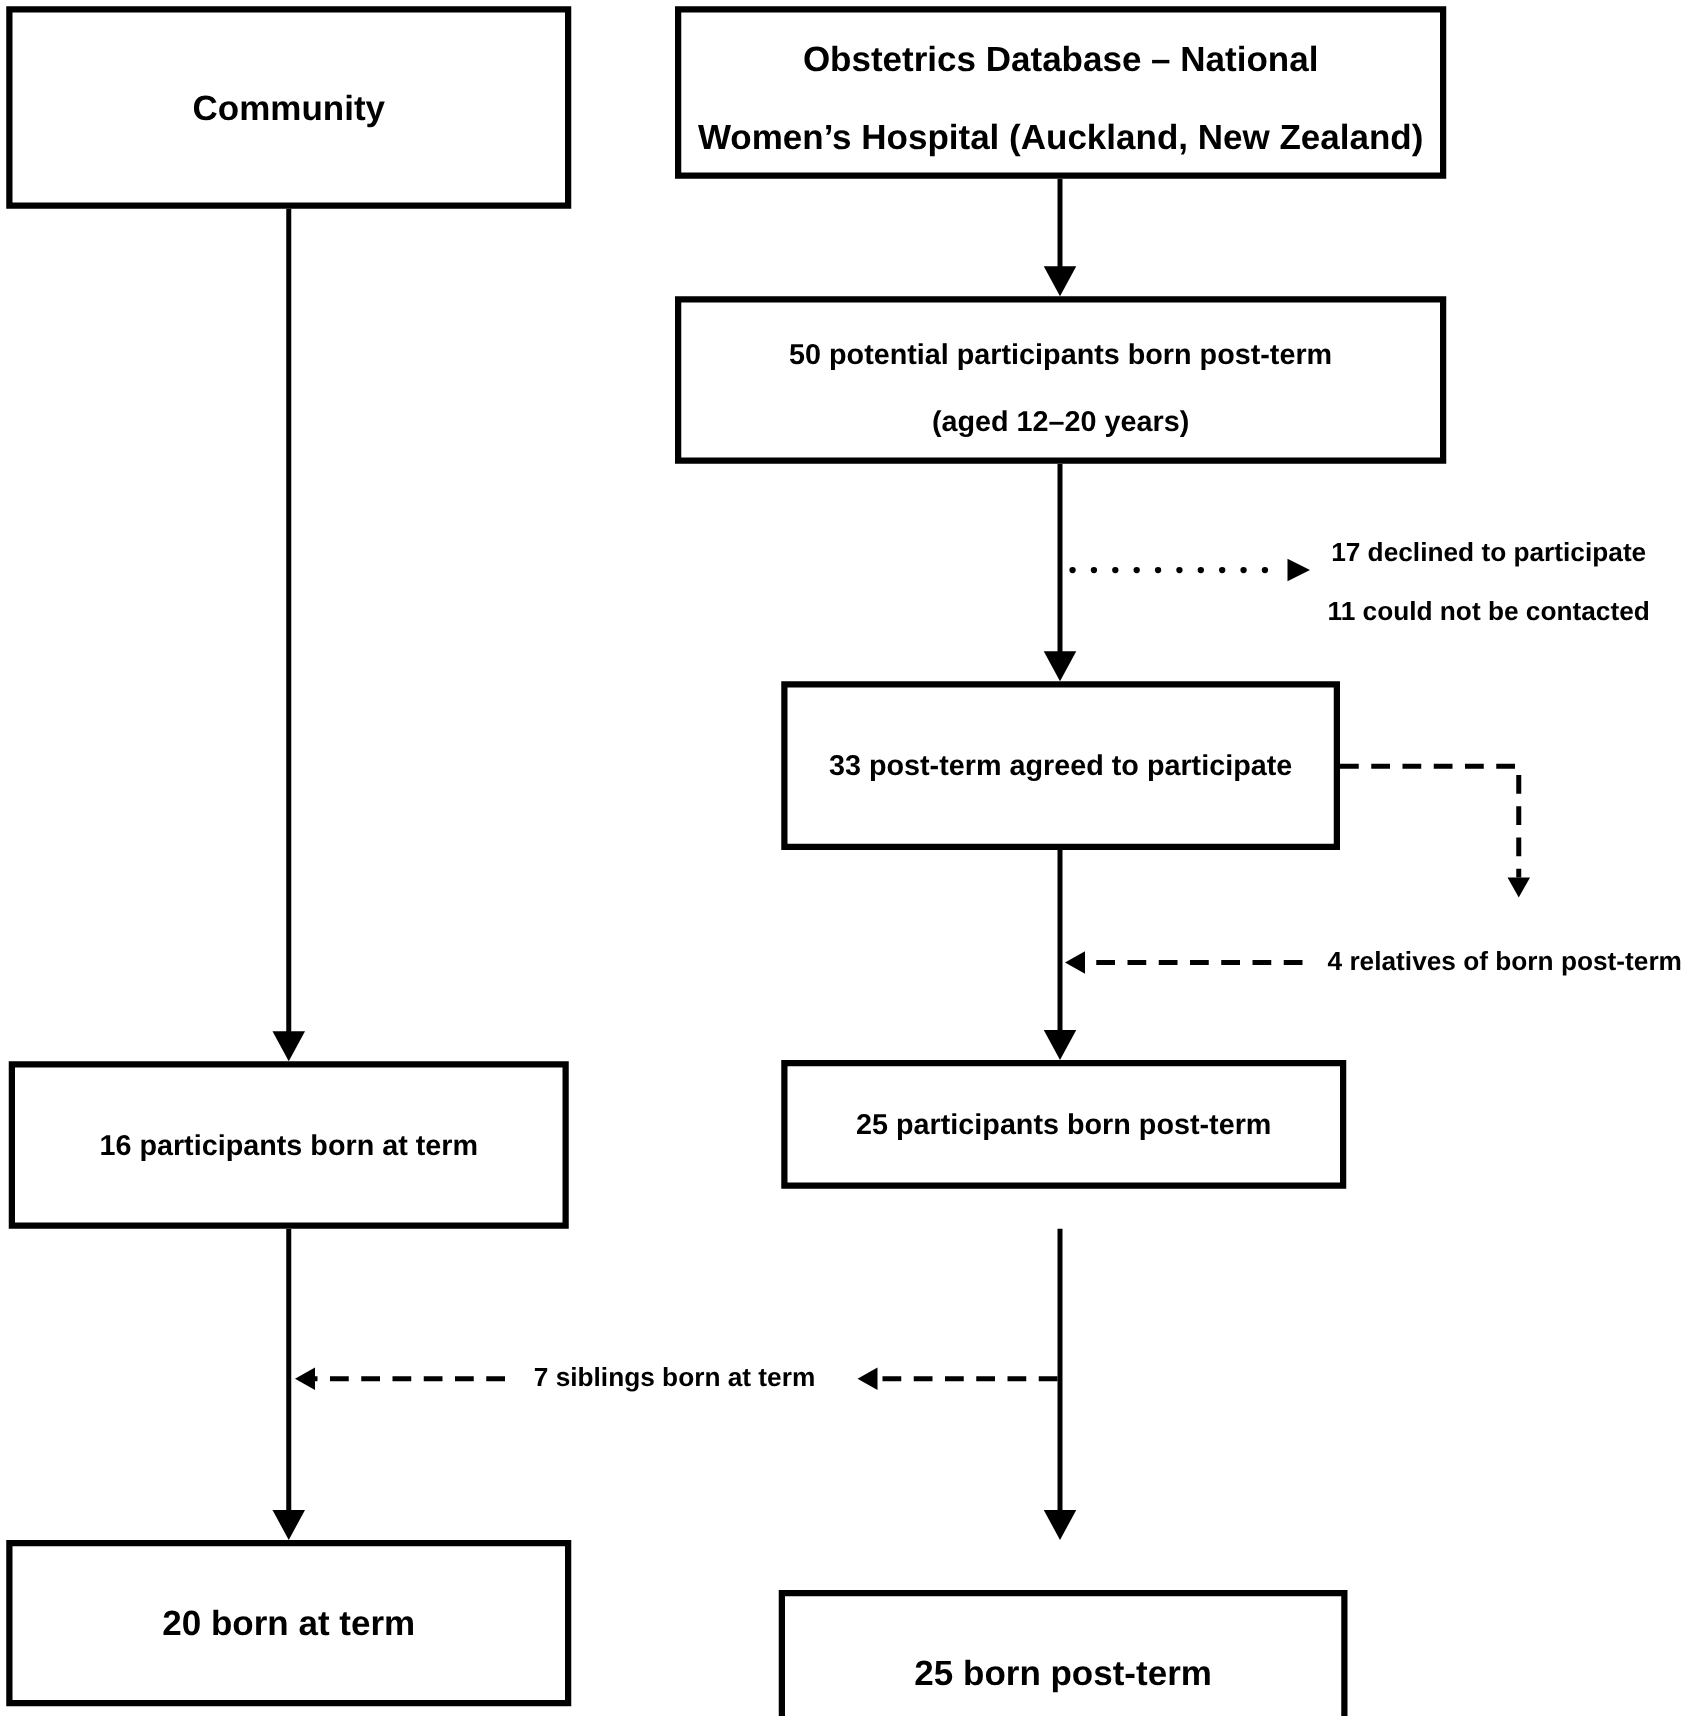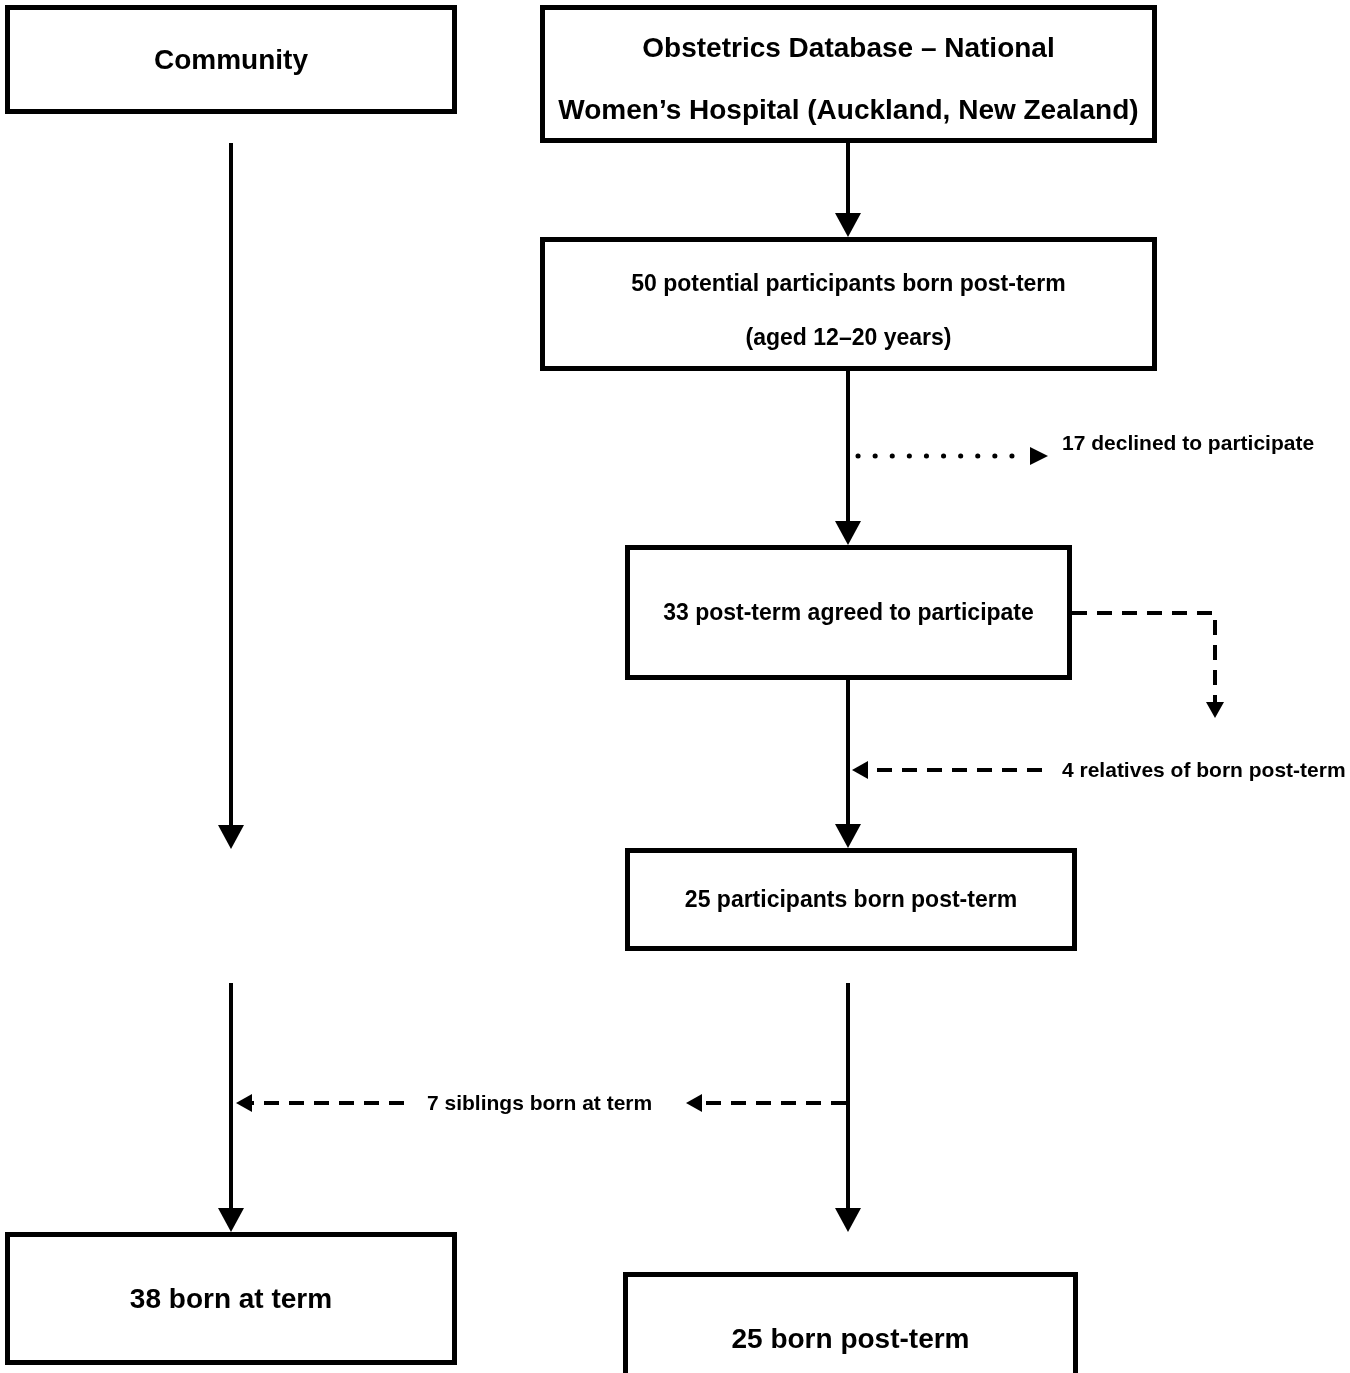--- a/index.html
+++ b/index.html
@@ -115,53 +115,57 @@
       <line class="stroke dashed" x1="404" y1="1103" x2="252" y2="1103"></line>
       <polygon class="head" points="252,1094 252,1112 236,1103"></polygon>
     </g>
 
     <g>
       <line class="stroke dashed" x1="846" y1="1103" x2="702" y2="1103"></line>
       <polygon class="head" points="702,1094 702,1112 686,1103"></polygon>
     </g>
   </svg>
 
-  <div class="box big" style="left:5px; top:5px; width:452px; height:109px;">
+  <div class="box big" style="left:5px; top:5px; width:452px; height:162px;">
     <span>Community</span>
   </div>
 
   <div class="box big two-line" style="left:540px; top:5px; width:617px; height:138px;">
     <span>Obstetrics Database – National</span>
     <span>Women’s Hospital (Auckland, New Zealand)</span>
   </div>
 
   <div class="box mid two-line" style="left:540px; top:237px; width:617px; height:134px;text-align:right;">
     <span>50 potential participants born post-term</span>
     <span>(aged 12–20 years)</span>
   </div>
 
   <div class="box mid" style="left:625px; top:545px; width:447px; height:135px;">
     <span>33 post-term agreed to participate</span>
   </div>
 
+  <div class="box mid" style="left:7px; top:849px; width:448px; height:134px;">
+    <span>16 participants born at term</span>
+  </div>
 
   <div class="box mid" style="left:625px; top:848px; width:452px; height:103px;">
     <span>25 participants born post-term</span>
   </div>
 
   <div class="box big" style="left:5px; top:1232px; width:452px; height:133px;">
-    <span>38 born at term</span>
+    <span>20 born at term</span>
   </div>
 
   <div class="box big" style="left:623px; top:1232px; width:455px; height:133px;margin-top:40px;">
     <span>25 born post-term</span>
   </div>
 
   <div class="annotation two-line" style="left:1062px; top:419px;">
     <span>17 declined to participate</span>
+    <span>11 could not be contacted</span>
   </div>
 
   <div class="annotation" style="left:1062px; top:757px;">
     <span>4 relatives of born post-term</span>
   </div>
 
   <div class="annotation" style="left:427px; top:1090px;">
     <span>7 siblings born at term</span>
   </div>
 

